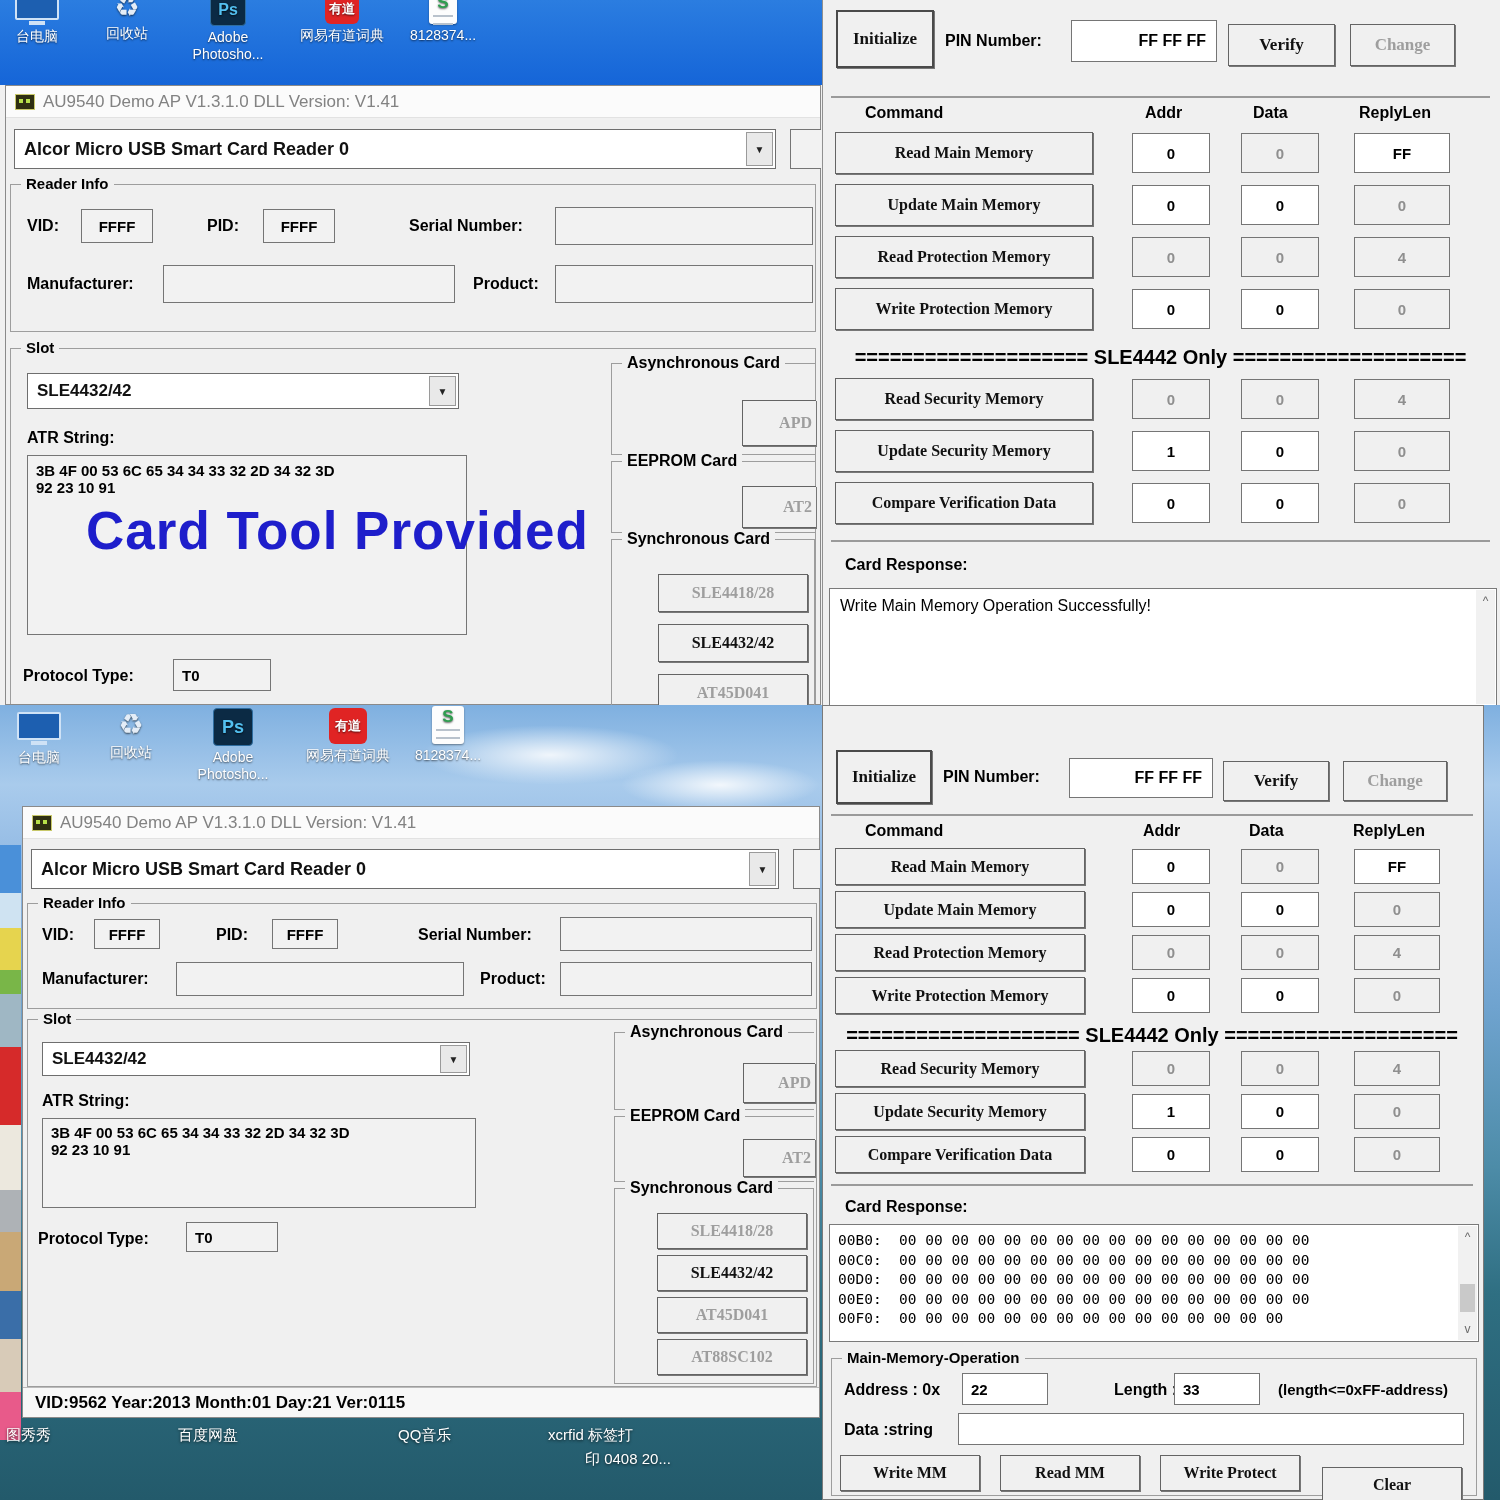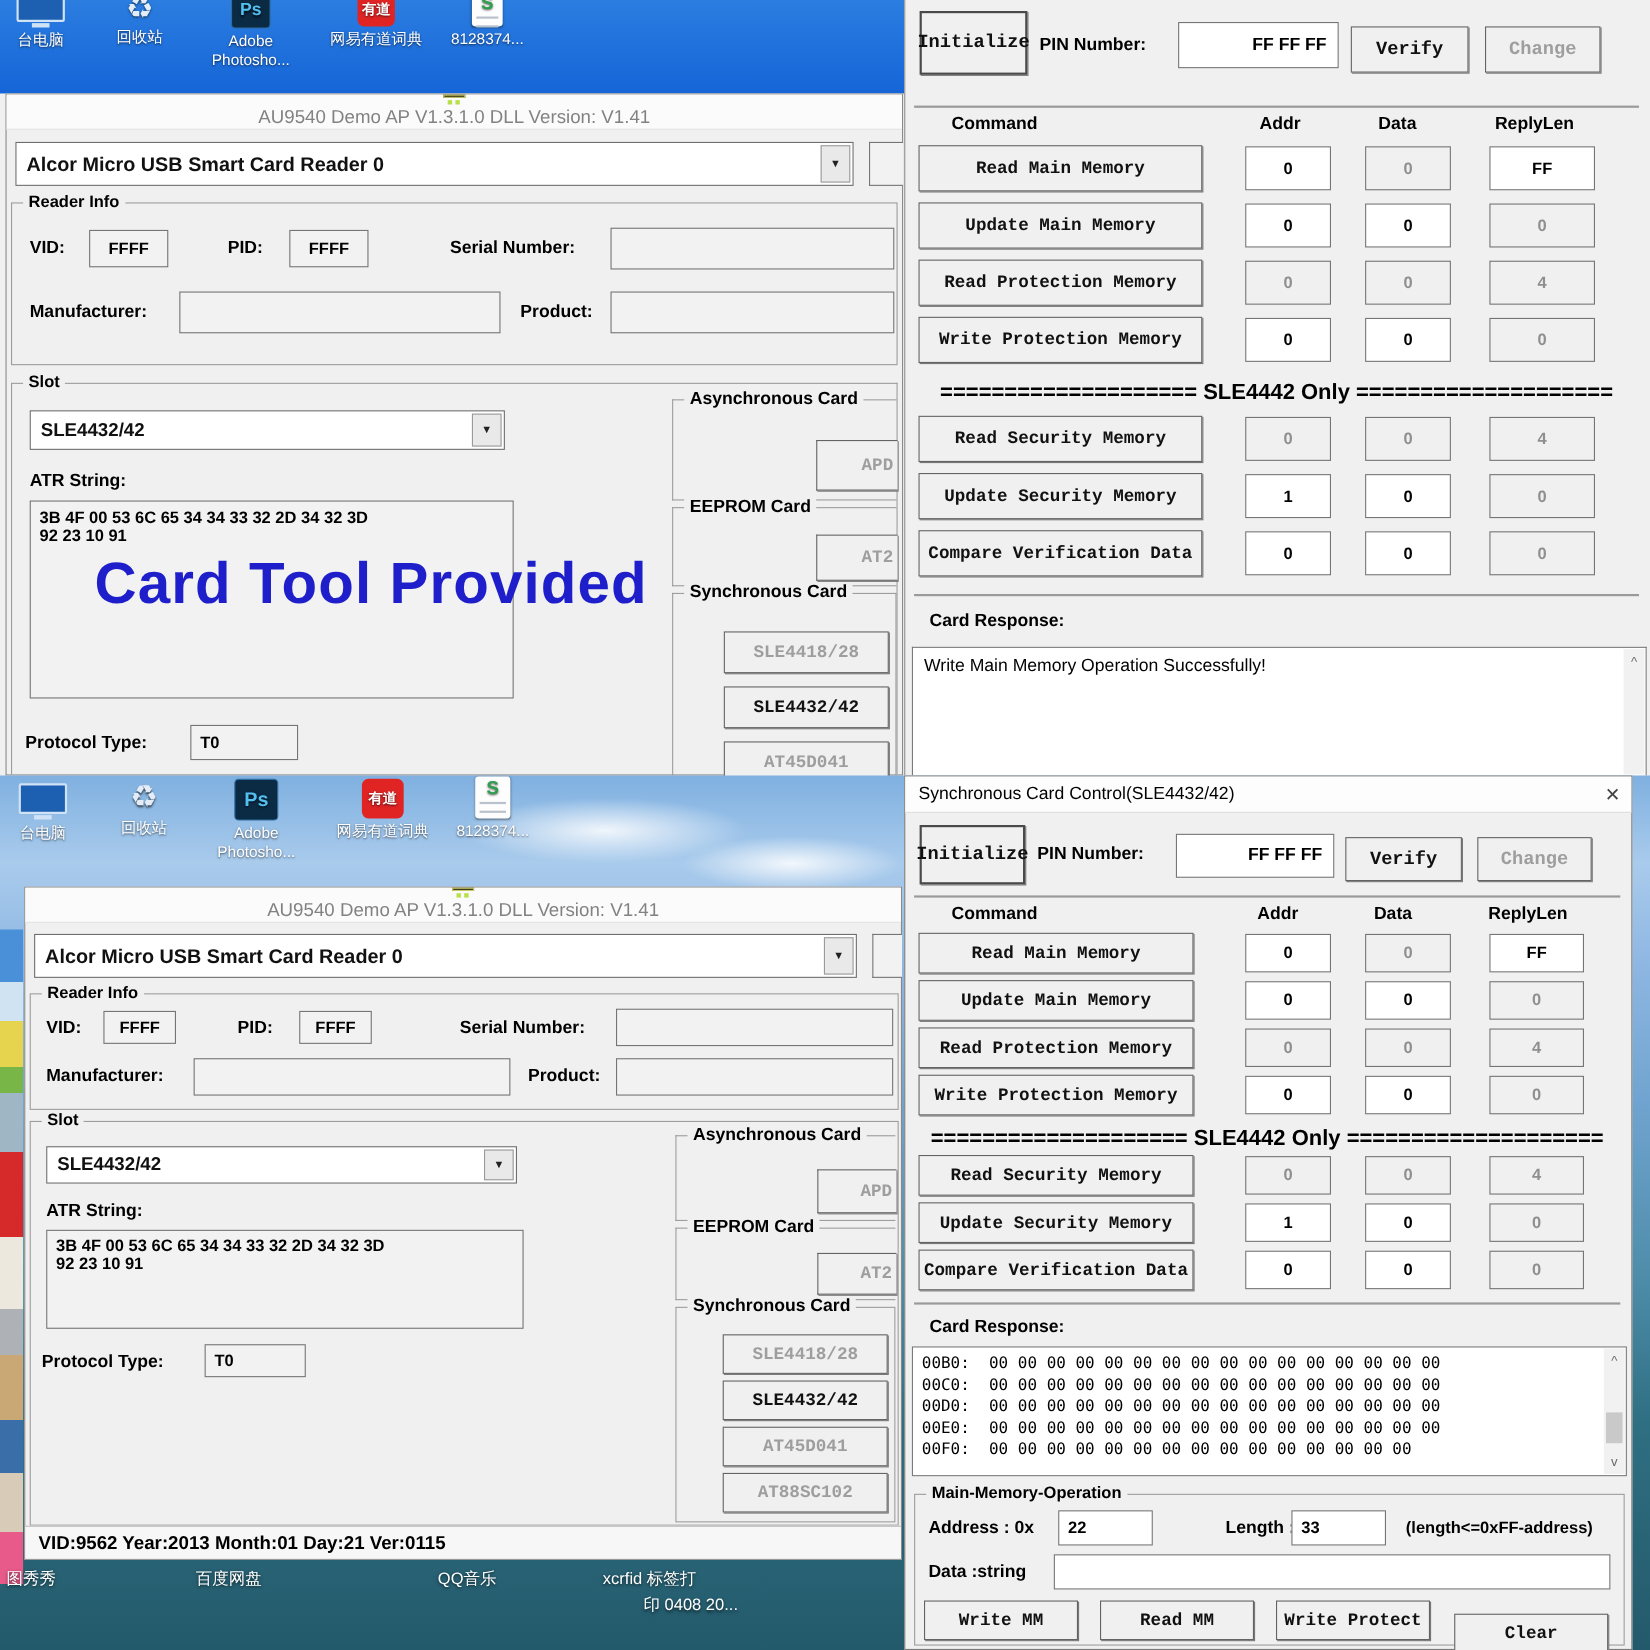--- a/index.html
+++ b/index.html
@@ -24,38 +24,38 @@
     font-size:13px;line-height:30px;}
   .g-sheet{width:28px;height:32px;background:#fdfdfd;border-radius:3px;color:#2e9e4f;font-weight:bold;
     font-size:17px;line-height:22px;box-shadow:0 1px 2px rgba(0,0,0,.4);}
   .g-sheet i{display:block;height:6px;margin:1px 4px;border-top:2px solid #b9c2cc;border-bottom:2px solid #b9c2cc;}
   .icons-strip{left:0;top:845px;width:21px;height:595px;
     background:linear-gradient(180deg,#4a90d9 0 8%,#cfe3f2 8% 14%,#e6d44e 14% 21%,#79b648 21% 25%,#9fb7c4 25% 34%,#d62a2a 34% 47%,#ece8de 47% 58%,#aeb2b6 58% 65%,#c9a876 65% 75%,#3a6ea8 75% 83%,#d8cbb8 83% 92%,#e85a8a 92% 100%);}
   .ocean-label{position:absolute;color:#fff;font-size:15px;text-shadow:0 1px 3px rgba(0,0,0,.7);}
   
   .win{position:absolute;background:#f0f0f0;border:1px solid #8a8a8a;box-sizing:border-box;}
   .titlebar{position:absolute;left:0;top:0;right:0;height:32px;background:#fbfbfb;
-    display:flex;align-items:center;gap:8px;padding:0 9px;box-sizing:border-box;border-bottom:1px solid #e2e2e2;flex-direction:column;}
+    display:flex;align-items:center;gap:8px;padding:0 9px;box-sizing:border-box;border-bottom:1px solid #e2e2e2;}
   .titlebar .ttext{font-size:17px;color:#828282;white-space:nowrap;}
   .appico{width:18px;height:14px;background:#2f2f12;border:1px solid #c8c86a;position:relative;}
   .appico:before{content:"";position:absolute;left:3px;top:4px;width:4px;height:4px;background:#b8e04a;box-shadow:7px 0 0 #b8e04a;}
   .combo{position:absolute;background:#fff;border:1px solid #6e6e6e;box-sizing:border-box;
     display:flex;align-items:center;padding:0 9px;font-size:18px;font-weight:600;color:#111;}
   .combo .arrowbox{position:absolute;right:2px;top:2px;bottom:2px;width:27px;background:#e9e9e9;
     border:1px solid #9a9a9a;display:flex;align-items:center;justify-content:center;font-size:10px;color:#222;box-sizing:border-box;}
   .group{position:absolute;border:1px solid #9d9d9d;box-sizing:border-box;}
   .legend{position:absolute;top:-10px;left:10px;background:#f0f0f0;padding:0 5px;font-size:15px;
     font-weight:600;color:#000;white-space:nowrap;}
   .lab{position:absolute;font-size:16px;font-weight:600;color:#000;white-space:nowrap;}
   .sunken{position:absolute;background:#fff;border:1px solid #757575;box-sizing:border-box;
     font-size:15px;display:flex;align-items:center;justify-content:center;color:#000;}
   .sunken.flat{background:#f2f2f2;}
   .btn{position:absolute;background:#f0f0f0;border:1px solid #646464;box-shadow:1px 1px 0 #777;
     box-sizing:border-box;display:flex;align-items:center;justify-content:center;
-    font-size:16px;font-weight:600;color:#111;font-family:Liberation Mono, monospace;cursor:default;white-space:nowrap;}
+    font-size:16px;font-weight:600;color:#111;font-family:Liberation Serif, serif;cursor:default;white-space:nowrap;}
   .btn.dis{color:#9e9e9e;}
   .btn.primary{border:2px solid #4a4a4a;}
   .cut-r{border-right:none;justify-content:flex-end;padding-right:4px;overflow:hidden;}
   
   .dlg{position:absolute;background:#f0f0f0;box-sizing:border-box;}
   .sepline{position:absolute;left:8px;right:10px;height:0;border-top:2px solid #9a9a9a;}
   .hdr{position:absolute;font-size:16px;font-weight:600;color:#000;}
   .cmdrow{position:absolute;left:0;width:100%;}
   .cmdrow .cmd{left:12px;width:258px;top:0;}
   .cmdrow .val{position:absolute;top:1px;}
@@ -327,24 +327,20 @@
         <button class="btn dis" style="left:42px;top:150px;width:150px;height:36px;">AT88SC102</button>
       </div>
     </div>
 
     <div class="statusbar" style="bottom:0;height:30px;">
       <span>VID:9562 Year:2013 Month:01 Day:21 Ver:0115</span>
     </div>
   </div>
 
   <div class="dlg" style="left:822px;top:705px;width:662px;height:795px;border:1px solid #7a7a7a;">
-    <div style="position:absolute;left:0;top:0;right:0;height:33px;background:#fdfdfd;border-bottom:1px solid #ddd;display:flex;align-items:center;padding-left:12px;box-sizing:border-box;">
-      <span style="font-size:16px;color:#000;">Synchronous Card Control(SLE4432/42)</span>
-      <span class="close-x">✕</span>
-    </div>
 
     <button class="btn primary" style="left:13px;top:44px;width:96px;height:54px;font-size:17px;">Initialize</button>
     <span class="lab" style="left:120px;top:62px;">PIN Number:</span>
     <div class="sunken" style="left:246px;top:52px;width:144px;height:40px;justify-content:flex-end;padding-right:10px;font-weight:600;font-size:16px;">FF FF FF</div>
     <button class="btn" style="left:400px;top:55px;width:106px;height:40px;font-size:17px;">Verify</button>
     <button class="btn dis" style="left:520px;top:55px;width:104px;height:40px;font-size:17px;">Change</button>
     <div class="sepline" style="top:108px;"></div>
 
     <span class="hdr" style="left:42px;top:116px;">Command</span>
     <span class="hdr" style="left:320px;top:116px;">Addr</span>

